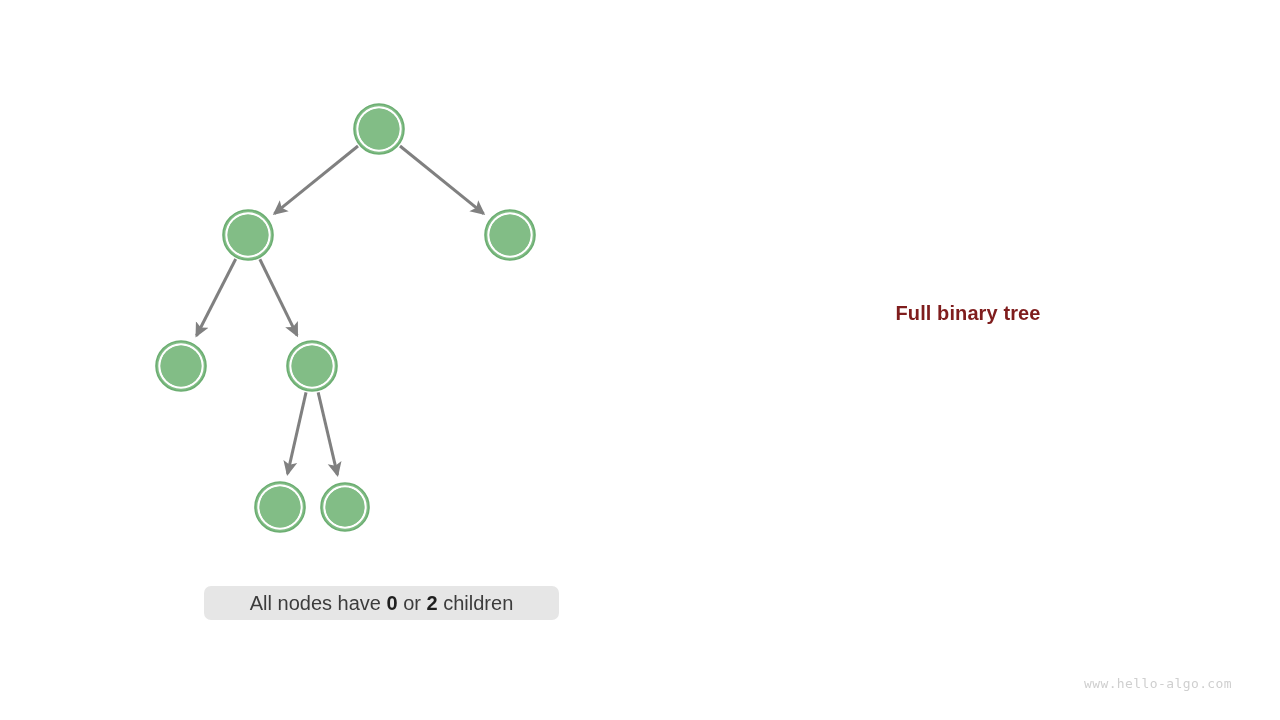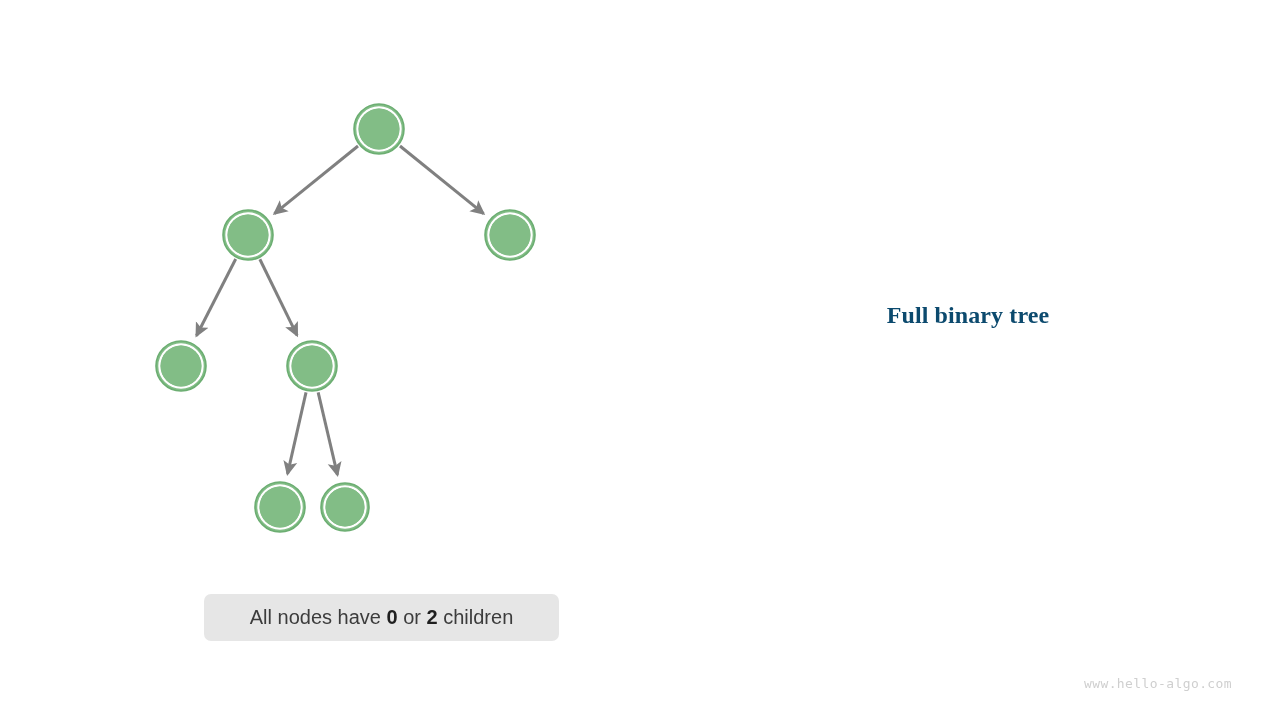--- a/index.html
+++ b/index.html
@@ -30,39 +30,38 @@
     width: 1280px;
     height: 720px;
     display: block;
   }
   .diagram-title {
     position: absolute;
     left: 778px;
     top: 302px;
     width: 380px;
     text-align: center;
-    font-family: Liberation Serif, serif;
-    font-size: 24px;
+    font-family: Liberation Sans, sans-serif;
+    font-size: 20px;
     font-weight: bold;
-    color: #0c4a6e;
+    color: #7f1d1d;
     letter-spacing: 0.1px;
     white-space: nowrap;
   }
   .caption-box {
     position: absolute;
     left: 204px;
     top: 586px;
     width: 355px;
-    height: 47px;
+    height: 34px;
     background: #e6e6e6;
     border-radius: 7px;
     display: flex;
     align-items: center;
     justify-content: center;
-    margin-top: 8px;
   }
   .caption-text {
     font-family: "Liberation Sans", sans-serif;
     font-size: 20px;
     color: #3c3c3c;
     white-space: pre;
   }
   .caption-text b {
     font-weight: bold;
     color: #1f1f1f;

